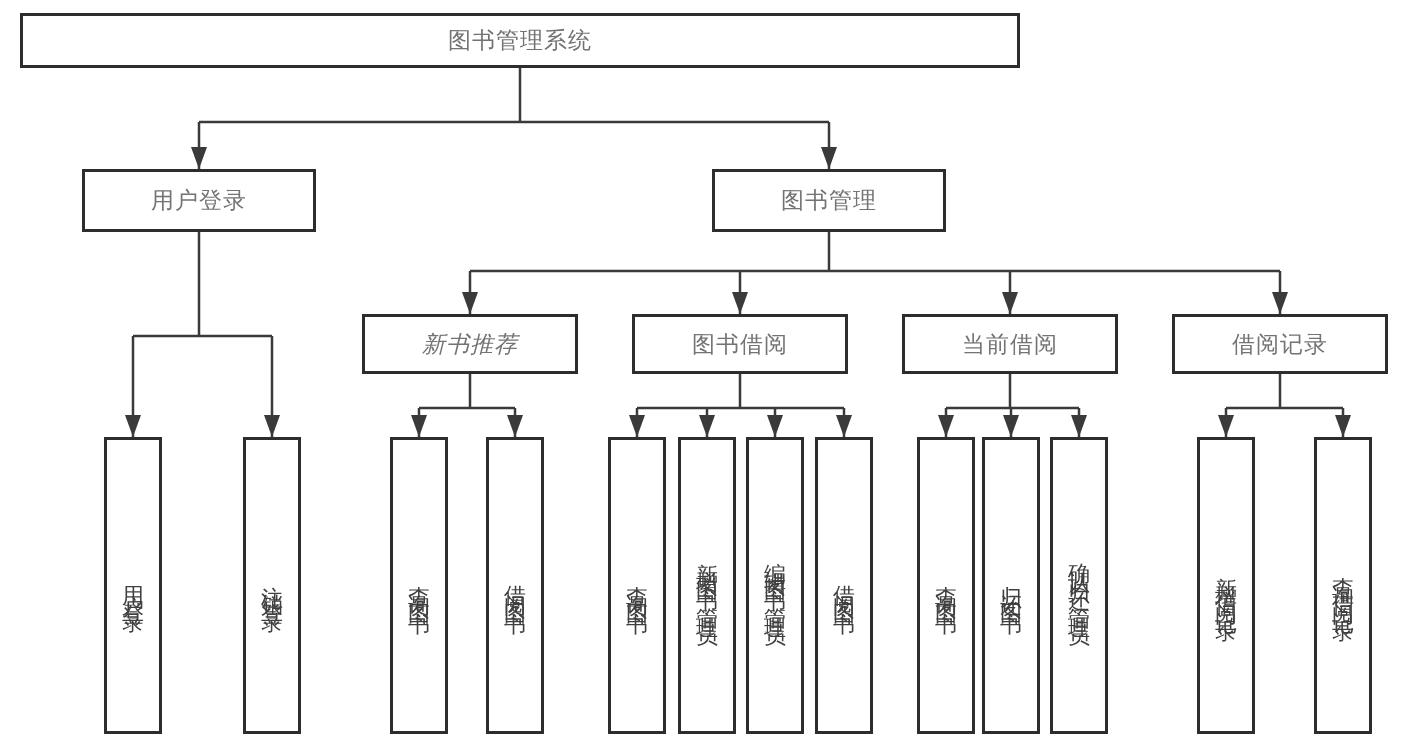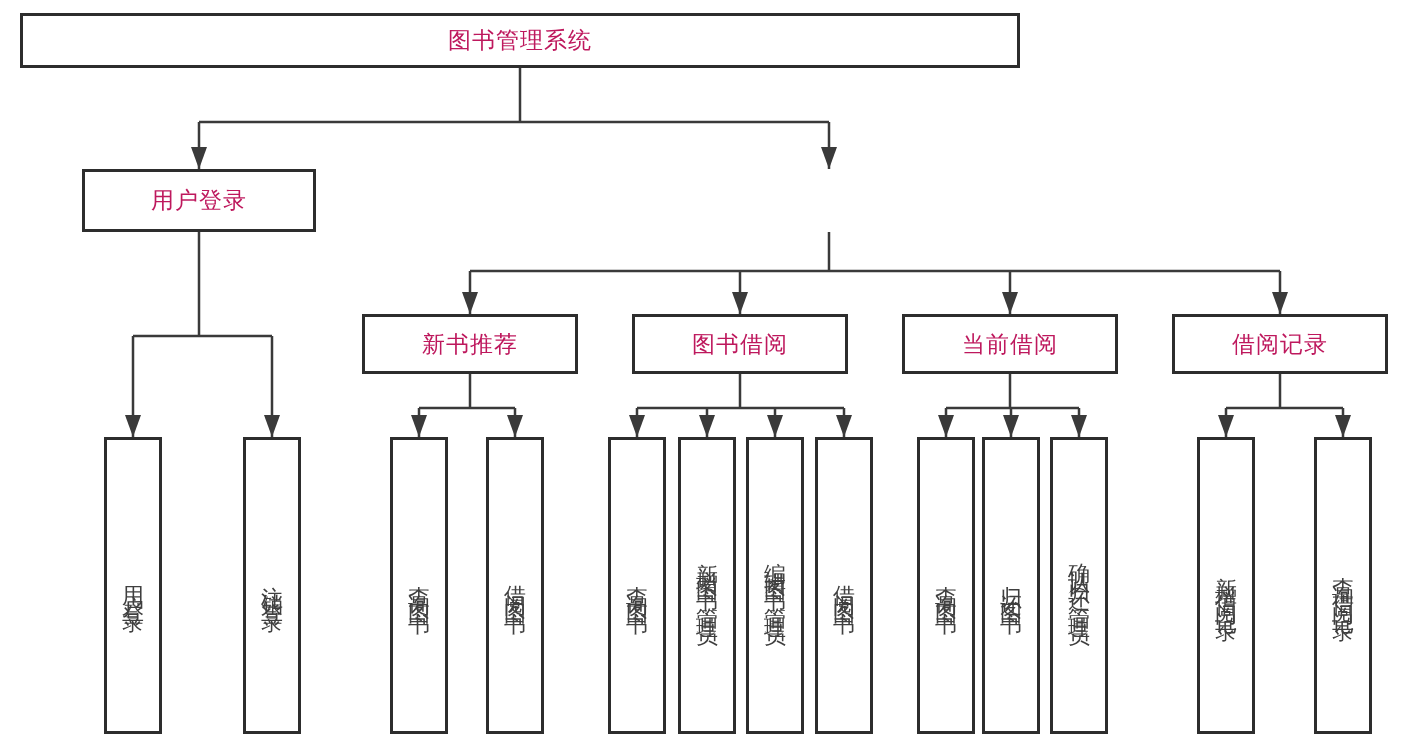--- a/index.html
+++ b/index.html
@@ -14,21 +14,21 @@
   svg.wires { position: absolute; left: 0; top: 0; }
   .hbox {
     position: absolute;
     box-sizing: border-box;
     background: #ffffff;
     border: 3px solid #2d2d2d;
     display: flex;
     align-items: center;
     justify-content: center;
     font-size: 23px;
-    color: #be185d;
+    color: #737373;
     letter-spacing: 1px;
     white-space: nowrap;
   }
   .vbox {
     position: absolute;
     box-sizing: border-box;
     background: #ffffff;
     border: 3px solid #2d2d2d;
     top: 437px;
     width: 58px;
@@ -46,21 +46,21 @@
     color: #3f3f3f;
     white-space: nowrap;
   }
   
   .b-root   { left: 20px;  top: 13px;  width: 1000px; height: 55px; }
   
   .b-login  { left: 82px;  top: 169px; width: 234px; height: 63px; }
   .b-mgmt   { left: 712px; top: 169px; width: 234px; height: 63px; }
   
   .b-l2     { top: 314px; width: 216px; height: 60px; }
-  .b-newrec { left: 362px; }
+  .b-newrec { left: 362px; font-style: italic; }
   .b-borrow { left: 632px; }
   .b-current{ left: 902px; }
   .b-records{ left: 1172px; }
   
   .x104 { left: 104px; }  .x243 { left: 243px; }
   .x390 { left: 390px; }  .x486 { left: 486px; }
   .x608 { left: 608px; }  .x678 { left: 678px; }
   .x746 { left: 746px; }  .x815 { left: 815px; }
   .x917 { left: 917px; }  .x982 { left: 982px; }
   .x1050 { left: 1050px; }
@@ -114,20 +114,23 @@
     </g>
   </svg>
 
   <div class="hbox b-root">
     <span>图书管理系统</span>
   </div>
 
   <div class="hbox b-login">
     <span>用户登录</span>
   </div>
+  <div class="hbox b-mgmt">
+    <span>图书管理</span>
+  </div>
 
   <div class="hbox b-l2 b-newrec">
     <span>新书推荐</span>
   </div>
   <div class="hbox b-l2 b-borrow">
     <span>图书借阅</span>
   </div>
   <div class="hbox b-l2 b-current">
     <span>当前借阅</span>
   </div>

